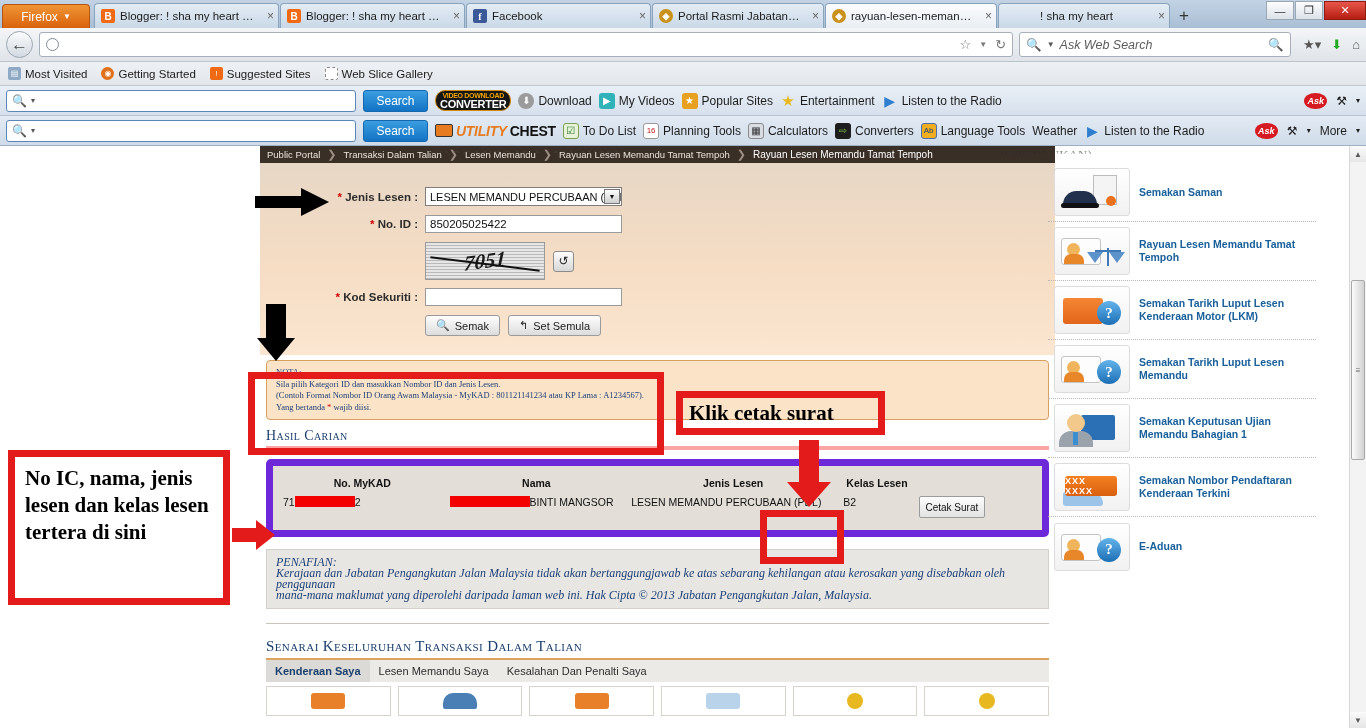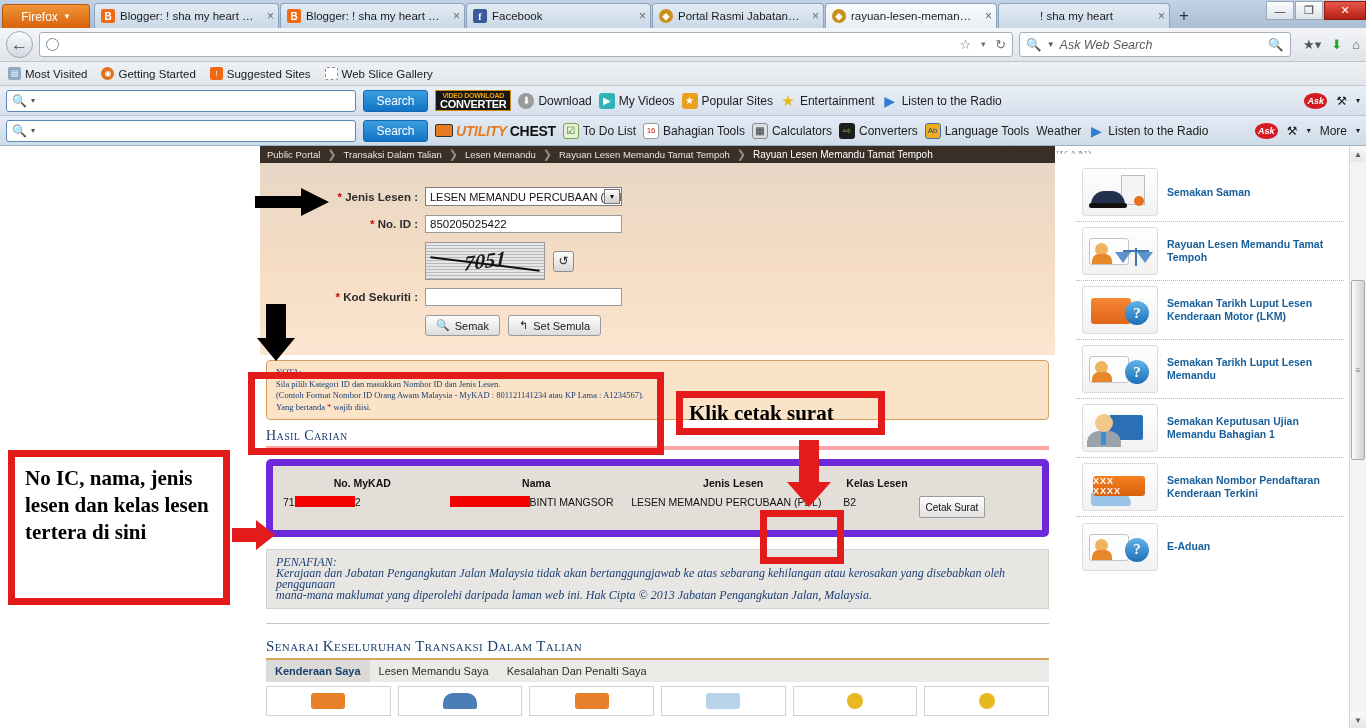--- a/index.html
+++ b/index.html
@@ -68,21 +68,21 @@
           gap:7px; padding:0 6px; font-size:12px; color:#1c1c1c; }
   .tbar1 { top:86px; background:linear-gradient(#e9eff6,#d6e0ec); border-bottom:1px solid #b9c5d3; }
   .tbar2 { top:116px; background:linear-gradient(#e3ebf4,#cfdbe9); border-bottom:1px solid #9fb0c3; }
   .tb-search { width:350px; height:22px; background:#fff; border:1px solid #5b86b5; border-radius:3px;
                display:flex; align-items:center; padding:0 5px; gap:4px; }
   .tb-mag { color:#2b63a8; font-size:12px; }
   .tb-btn { width:65px; height:22px; border-radius:3px; border:1px solid #1368b0;
             background:linear-gradient(#3a9ee0,#1273c4); color:#fff; font-size:12px;
             display:flex; align-items:center; justify-content:center; }
   .brandlogo { height:21px; display:flex; align-items:center; font-size:11px; font-weight:bold;
-               letter-spacing:-.3px; }
+               letter-spacing:-.3px;border-radius:10px; }
   .vdc { background:#161616; color:#fff; padding:1px 4px; border:1px solid #d08b12;
          display:flex; flex-direction:column; line-height:8px; }
   .vdc .l1 { font-size:7px; color:#f0a500; }
   .vdc .l2 { font-size:11px; }
   .uch { display:flex; align-items:center; gap:3px; }
   .uch .scr { width:18px; height:13px; background:#e77b1f; border:1px solid #333; border-radius:2px;}
   .uch .t1 { color:#e77b1f; font-size:14px; font-weight:bold; font-style:italic; }
   .uch .t2 { color:#111; font-size:14px; font-weight:bold; }
   .tb-item { display:flex; align-items:center; gap:4px; white-space:nowrap; }
   .ti { width:16px; height:16px; border-radius:3px; flex:0 0 16px; display:flex;
@@ -169,21 +169,21 @@
               border-bottom:2px solid #d9a45f; padding-bottom:3px; }
   .tabs2 { margin:0 6px; display:flex; background:#eceae6; height:22px; align-items:stretch; }
   .tab2 { font-size:11px; color:#2e2e2e; display:flex; align-items:center; padding:0 9px; }
   .tab2.active { background:#dcdad6; color:#1b3f6e; font-weight:bold; }
   .iconrow { margin:4px 6px 0 6px; display:flex; gap:7px; }
   .iconcell { flex:1; height:30px; border:1px solid #d7d2ca; background:#fff;
               display:flex; align-items:center; justify-content:center; }
   .ic-shape { width:34px; height:16px; border-radius:3px; }
 
   
-  .sidecol { position:absolute; left:1076px; top:17px; width:268px; }
+  .sidecol { position:absolute; left:1048px; top:17px; width:268px; }
   .svc { display:flex; align-items:center; gap:9px; height:59px;
          border-bottom:1px dotted #b9b9b9; padding:0 6px; }
   .svc:last-child { border-bottom:none; }
   .svcico { width:76px; height:48px; flex:0 0 76px; border:1px solid #dcdcdc;
             background:linear-gradient(#fff,#f1f1f1); position:relative; overflow:hidden;
             border-radius:3px; }
   .svclabel { font-size:10.5px; color:#19609b; font-weight:bold; line-height:13px; }
   
   .sh { position:absolute; }
   .doc  { width:24px; height:30px; background:#f4f4f4; border:1px solid #bdbdbd; right:12px; top:6px; }
@@ -395,21 +395,21 @@
       <span class="scr"></span>
       <span class="t1">UTILITY</span>
       <span class="t2">CHEST</span>
     </div>
     <div class="tb-item">
       <span class="ti" style="background:#e8f2d8;color:#2c7a2c;border:1px solid #7aa050">☑</span>
       <span>To Do List</span>
     </div>
     <div class="tb-item">
       <span class="ti" style="background:#fff;color:#c02020;border:1px solid #999;font-size:8px">16</span>
-      <span>Bahagian Tools</span>
+      <span>Planning Tools</span>
     </div>
     <div class="tb-item">
       <span class="ti" style="background:#d8dde4;color:#333;border:1px solid #8a8a8a">▦</span>
       <span>Calculators</span>
     </div>
     <div class="tb-item">
       <span class="ti" style="background:#1d1d1d;color:#7ac243">⇨</span>
       <span>Converters</span>
     </div>
     <div class="tb-item">

